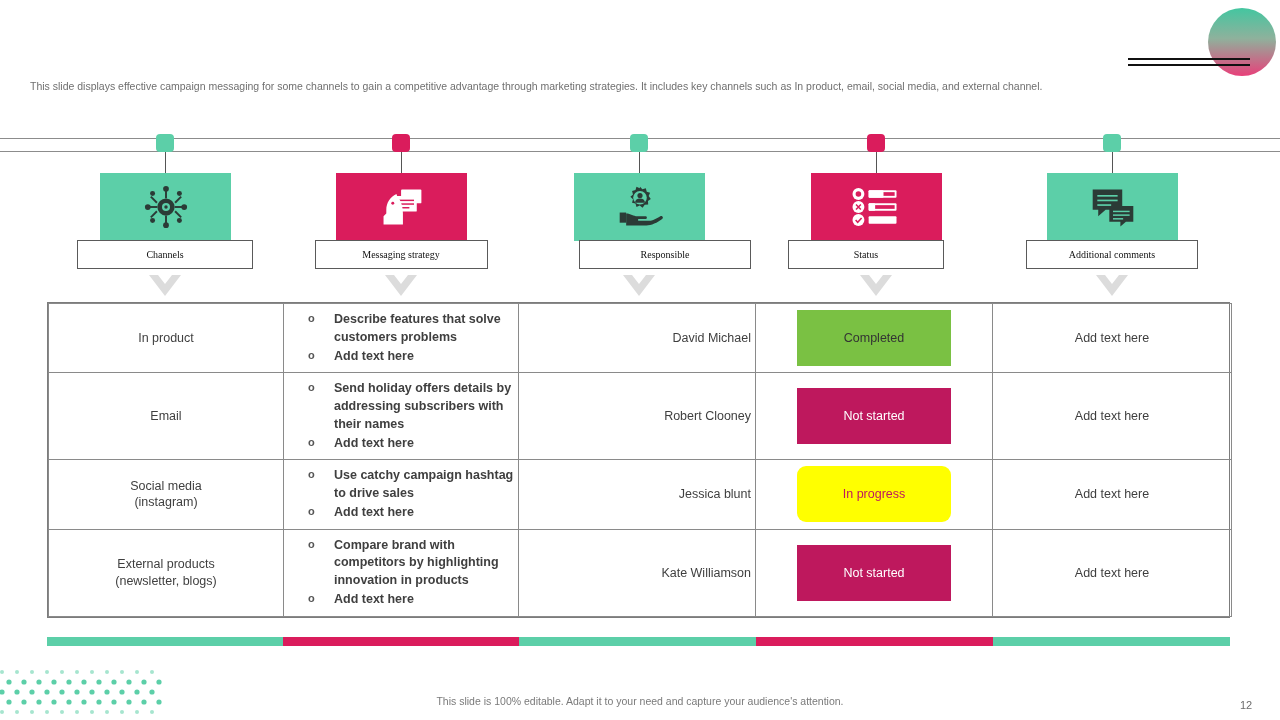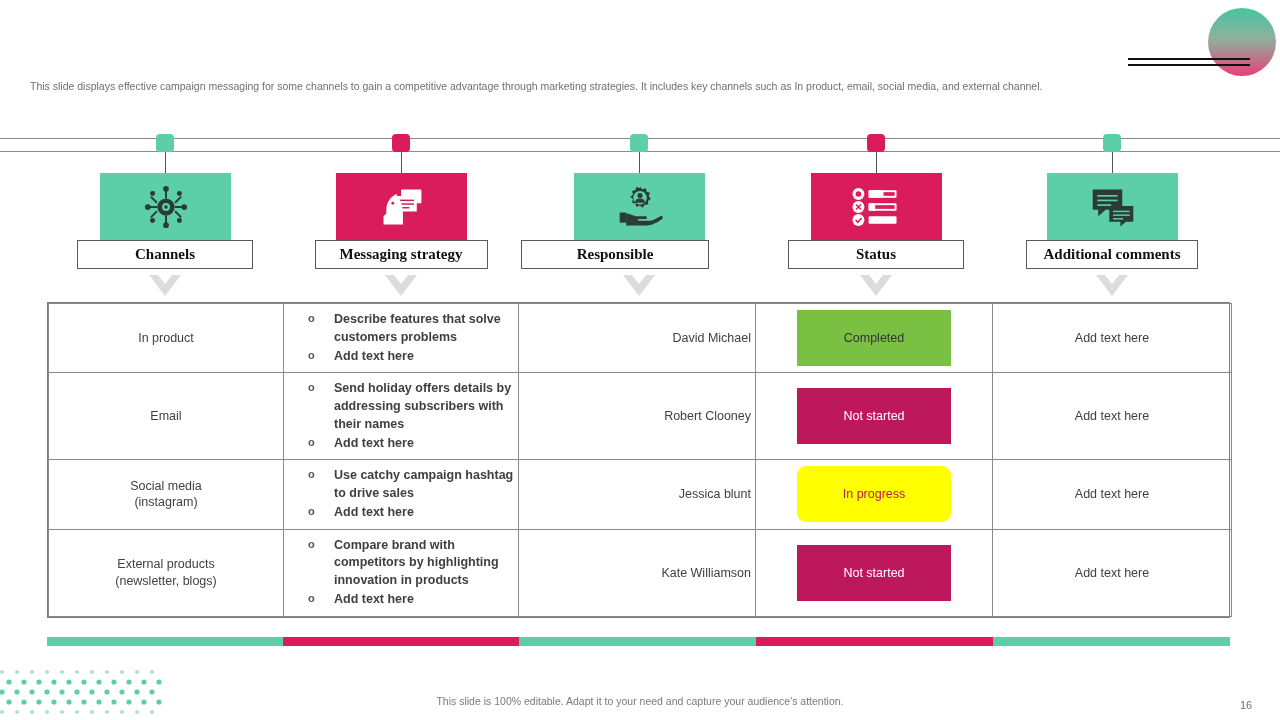--- a/index.html
+++ b/index.html
@@ -61,21 +61,21 @@
   .icon-tile.green { background: #5ccfa8; }
   .icon-tile.pink  { background: #da1c5c; }
   .icon-tile svg { display: block; }
 
   
   .hdr-box {
     position: absolute; top: 240px; height: 29px;
     border: 1px solid #5a5a5a; background: #ffffff;
     display: flex; align-items: center; justify-content: center;
     font-family: "Liberation Serif", serif;
-    font-size: 15px; font-weight: 700; color: #111;
+    font-size: 10px; font-weight: 400; color: #111;
     white-space: nowrap;
   }
   .chev {
     position: absolute; top: 275px; width: 32px; height: 22px;
     color: #d8d8d8;
   }
 
   
   .table {
     position: absolute; left: 47px; top: 302px;
@@ -209,21 +209,21 @@
         <path d="M12 0 l2.6 2.8 3.7-1 1 3.7 3.6 1.1 -1.5 3.5 2.3 3.1 -3.1 2.3 .3 3.8 -3.8 .3 -2.3 3.1 -3.1-2.3 -3.5 1.5 -1.1-3.6 -3.7-1 1-3.7 -2.8-2.6 2.8-2.6 -1-3.7 3.7-1 1.1-3.6 3.5 1.5z"></path>
         <circle cx="12" cy="12" r="7.4" fill="#5ccfa8"></circle>
         <circle cx="12" cy="9.5" r="2.8"></circle>
         <path d="M6.6 17.5 c0-3.2 2.4-4.8 5.4-4.8 s5.4 1.6 5.4 4.8z"></path>
       </g>
       <path d="M4 30 h7 v11 H4z"></path>
       <path d="M11 31 c5 0 8 3 12 3 h9 c2 0 2 3 0 3 h-8 v2 h12 c3 0 9-3 12-5 2-1 4 1.5 2 3 -5 4 -12 7 -17 7 H11z"></path>
     </svg>
         </span>
       </div>
-      <div class="hdr-box" style="left: 521px; width: 188px;">
+      <div class="hdr-box" style="left: 579px; width: 172px;">
         <span>Responsible</span>
       </div>
       <div class="chev" style="left: 623px;"><svg width="32" height="22" viewBox="0 0 32 22">
           <path d="M0 0 h9 l7 9 7-9 h9 l-16 21z" fill="#dcdcdc"></path>
         </svg></div>
       <div class="node pink" style="left: 867px;"></div>
       <div class="stem" style="left: 876px; top: 152px; height: 22px;"></div>
       <div class="icon-tile pink" style="left: 811px;">
         <span>
           <svg width="52" height="40" viewBox="0 0 56 42" fill="#ffffff">
@@ -236,21 +236,21 @@
             <path d="M5.4 18.4 l5.2 5.2 M10.6 18.4 l-5.2 5.2" stroke="#da1c5c" stroke-width="1.6"></path>
       <rect x="19" y="17" width="30" height="8" rx="1"></rect>
             <rect x="21" y="19" width="26" height="4" fill="#da1c5c"></rect>
       <rect x="19" y="17" width="7" height="8" rx="1"></rect>
       <circle cx="8" cy="35" r="6.4"></circle>
             <path d="M5 35 l2.2 2.4 4.2-4.6" stroke="#da1c5c" stroke-width="1.7" fill="none"></path>
       <rect x="19" y="31" width="30" height="8" rx="1"></rect>
     </svg>
         </span>
       </div>
-      <div class="hdr-box" style="left: 788px; width: 176px;">
+      <div class="hdr-box" style="left: 788px; width: 156px;">
         <span>Status</span>
       </div>
       <div class="chev" style="left: 860px;"><svg width="32" height="22" viewBox="0 0 32 22">
           <path d="M0 0 h9 l7 9 7-9 h9 l-16 21z" fill="#dcdcdc"></path>
         </svg></div>
       <div class="node green" style="left: 1103px;"></div>
       <div class="stem" style="left: 1112px; top: 152px; height: 22px;"></div>
       <div class="icon-tile green" style="left: 1047px;">
         <span>
           <svg width="48" height="44" viewBox="0 0 52 46" fill="#2b3b36">
@@ -397,15 +397,15 @@
       <circle cx="47" cy="44" r="2" fill="#5ccfa8" opacity="0.55"></circle>
       <circle cx="62" cy="44" r="2" fill="#5ccfa8" opacity="0.55"></circle>
       <circle cx="77" cy="44" r="2" fill="#5ccfa8" opacity="0.55"></circle>
       <circle cx="92" cy="44" r="2" fill="#5ccfa8" opacity="0.55"></circle>
       <circle cx="107" cy="44" r="2" fill="#5ccfa8" opacity="0.55"></circle>
       <circle cx="122" cy="44" r="2" fill="#5ccfa8" opacity="0.55"></circle>
       <circle cx="137" cy="44" r="2" fill="#5ccfa8" opacity="0.55"></circle>
       <circle cx="152" cy="44" r="2" fill="#5ccfa8" opacity="0.55"></circle>
     </svg>
   <div class="footnote">This slide is 100% editable. Adapt it to your need and capture your audience's attention.</div>
-  <div class="pagenum">16</div>
+  <div class="pagenum">12</div>
 
 </div>
 
 </body></html>

